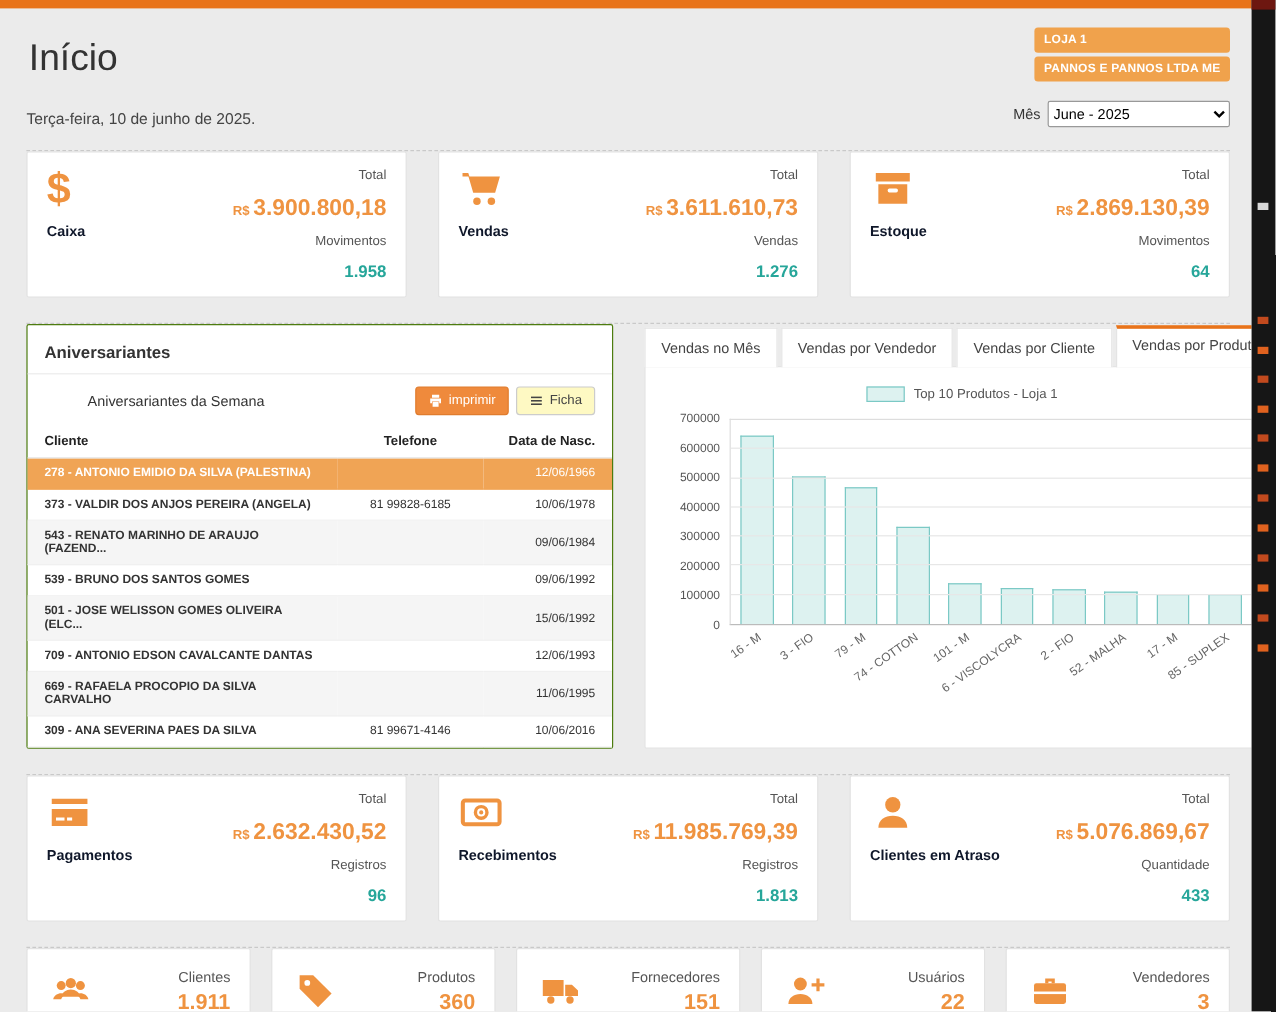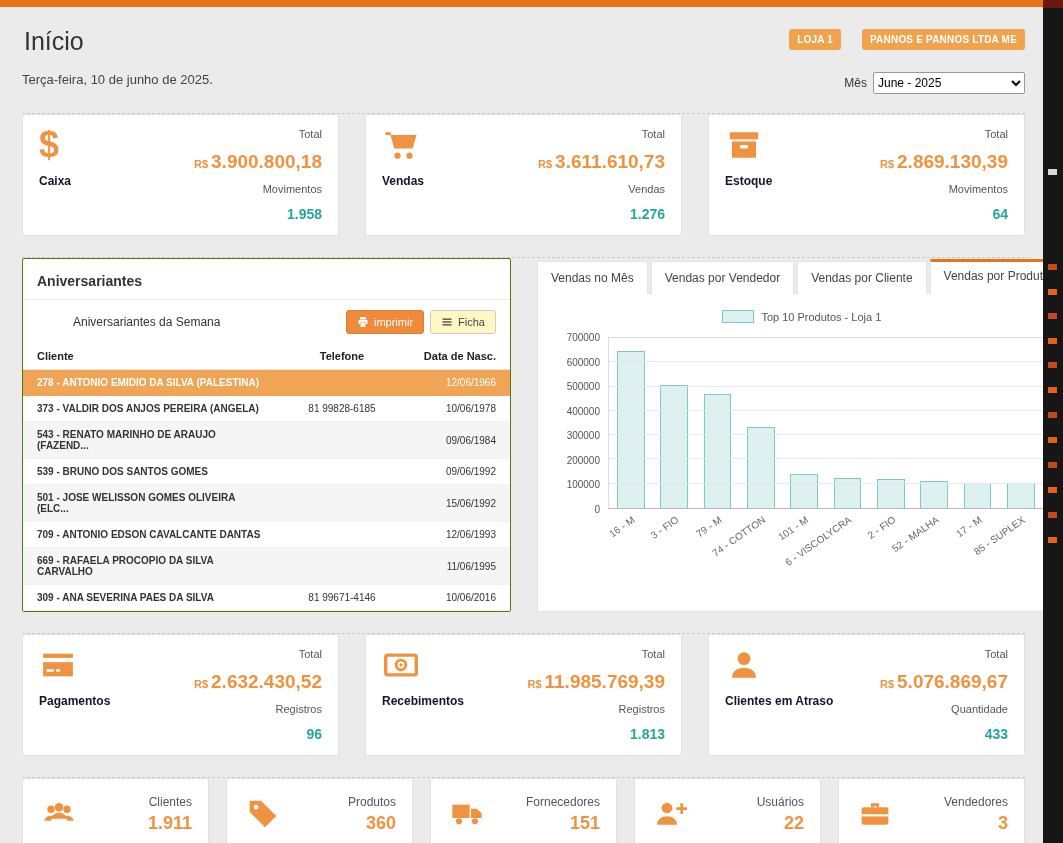--- a/index.html
+++ b/index.html
@@ -14,24 +14,24 @@
     background:#ebebeb;font-family:"Liberation Sans","DejaVu Sans",sans-serif;color:#333;
   }
   .topbar{position:absolute;top:0;left:0;right:20px;height:7px;background:var(--accent-dark);}
   
   .edge-strip{position:absolute;top:0;right:0;width:20px;height:100%;background:#161616;z-index:50;}
   .edge-top{position:absolute;top:0;left:0;right:0;height:8px;background:#6d1710;}
   .edge-strip i{position:absolute;left:5px;width:9px;height:6px;display:block;}
   .page{position:absolute;top:7px;left:0;right:20px;bottom:0;padding:16px 18px 18px 22px;overflow:hidden;}
   
   .header-row{display:flex;justify-content:space-between;align-items:center;}
-  .page-title{font-size:25px;font-weight:400;color:#333;margin:4px 0 0 2px;}
-  .badges{display:flex;gap:21px;}
+  .page-title{font-size:31px;font-weight:400;color:#333;margin:4px 0 0 2px;}
+  .badges{display:flex;gap:3px;flex-direction:column;}
   .badge{background:var(--badge);color:#fff;font-size:10px;font-weight:bold;padding:5px 8px;border-radius:3px;letter-spacing:.2px;}
-  .date-row{display:flex;justify-content:space-between;align-items:flex-start;margin-top:16px;}
+  .date-row{display:flex;justify-content:space-between;align-items:flex-end;margin-top:16px;}
   .date-text{font-size:13px;color:#444;}
   .month-wrap{display:flex;align-items:center;gap:6px;font-size:12px;color:#333;}
   select{font-size:12px;height:22px;min-width:152px;border:1px solid #999;background:#fff;border-radius:2px;font-family:inherit;}
   
   .section{position:relative;margin-top:20px;}
   .section::before{content:"";position:absolute;top:-1px;left:0;right:0;border-top:1px dashed #c9c9c9;}
   
   .stat-row{display:flex;gap:26px;position:relative;z-index:1;}
   .stat-card{flex:1;background:#fff;border:1px solid #e2e2e2;border-radius:2px;height:122px;padding:13px 16px;display:flex;justify-content:space-between;}
   .stat-left{display:flex;flex-direction:column;gap:12px;}

